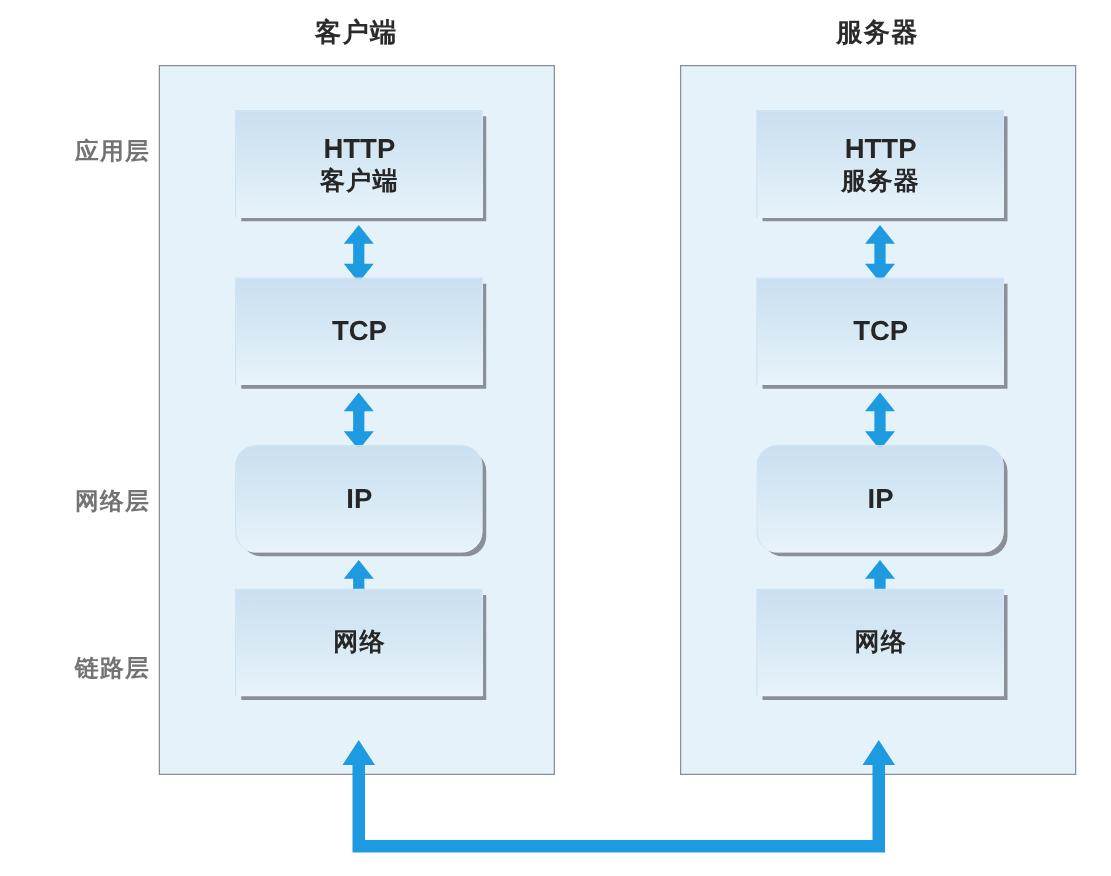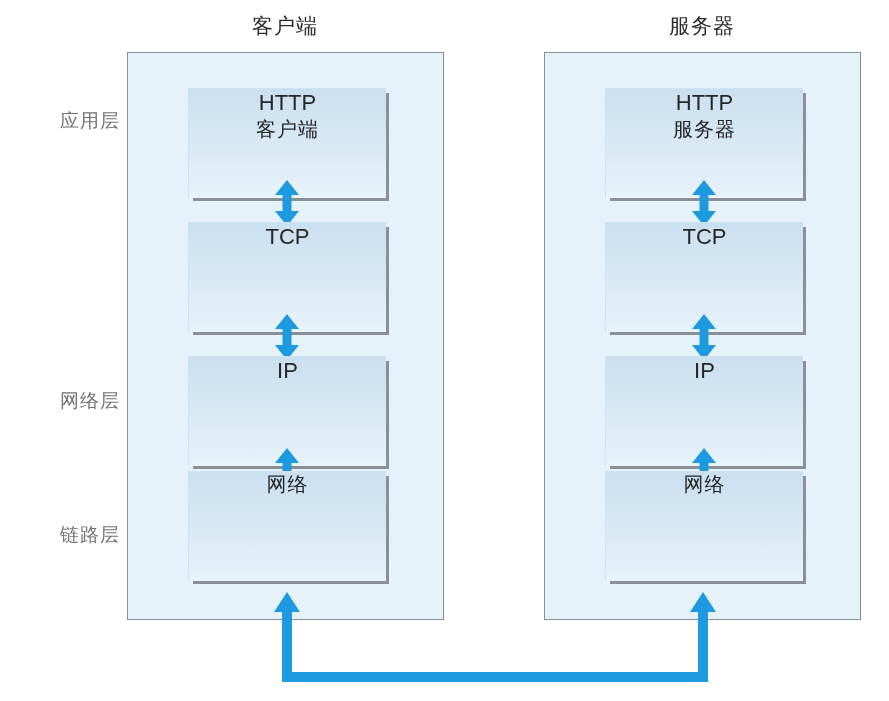--- a/index.html
+++ b/index.html
@@ -11,20 +11,21 @@
     height: 701px;
     background: #ffffff;
     font-family: "Liberation Sans", "DejaVu Sans", sans-serif;
     overflow: hidden;
   }
 
   #diagram {
     position: relative;
     width: 889px;
     height: 701px;
+    font-weight: bold;
   }
 
   
   .column-title {
     position: absolute;
     font-size: 21px;
     color: #2b2b2b;
     text-align: center;
     white-space: nowrap;
     letter-spacing: 1px;
@@ -52,47 +53,48 @@
     background: #e6f2fa;
     border: 1px solid #8a8f96;
     box-sizing: border-box;
   }
   #container-client { left: 127px; width: 317px; }
   #container-server { left: 544px; width: 317px; }
 
   
   .proto-box {
     position: absolute;
-    height: 110px;
+    height: 86px;
     background: linear-gradient(to bottom, #cadff0 0%, #d6e8f4 45%, #e8f3fa 100%);
     border-top: 1px solid #cfe2ef;
     border-left: 1px solid #cfe2ef;
     box-sizing: border-box;
     box-shadow: 4px 4px 0 -1px #8b9096;
     display: flex;
     flex-direction: column;
     align-items: center;
+    justify-content: center;
     line-height: 1.28;
   }
   .proto-box .line {
     font-size: 22px;
     color: #262626;
     white-space: nowrap;
   }
   .proto-box .line.cjk {
     font-size: 20px;
     letter-spacing: 1px;
   }
 
   .col-client .proto-box { left: 188px; width: 198px; }
   .col-server .proto-box { left: 605px; width: 198px; }
 
   .row-app  { top: 88px; }
   .row-tcp  { top: 222px; }
-  .row-ip   { top: 356px; }
+  .row-ip   { top: 356px; border-radius: 17px; }
   .row-link { top: 471px; }
 
   
   .dbl-arrow {
     position: absolute;
     width: 28px;
     height: 46px;
   }
   .col-client .dbl-arrow { left: 273px; }
   .col-server .dbl-arrow { left: 690px; }

